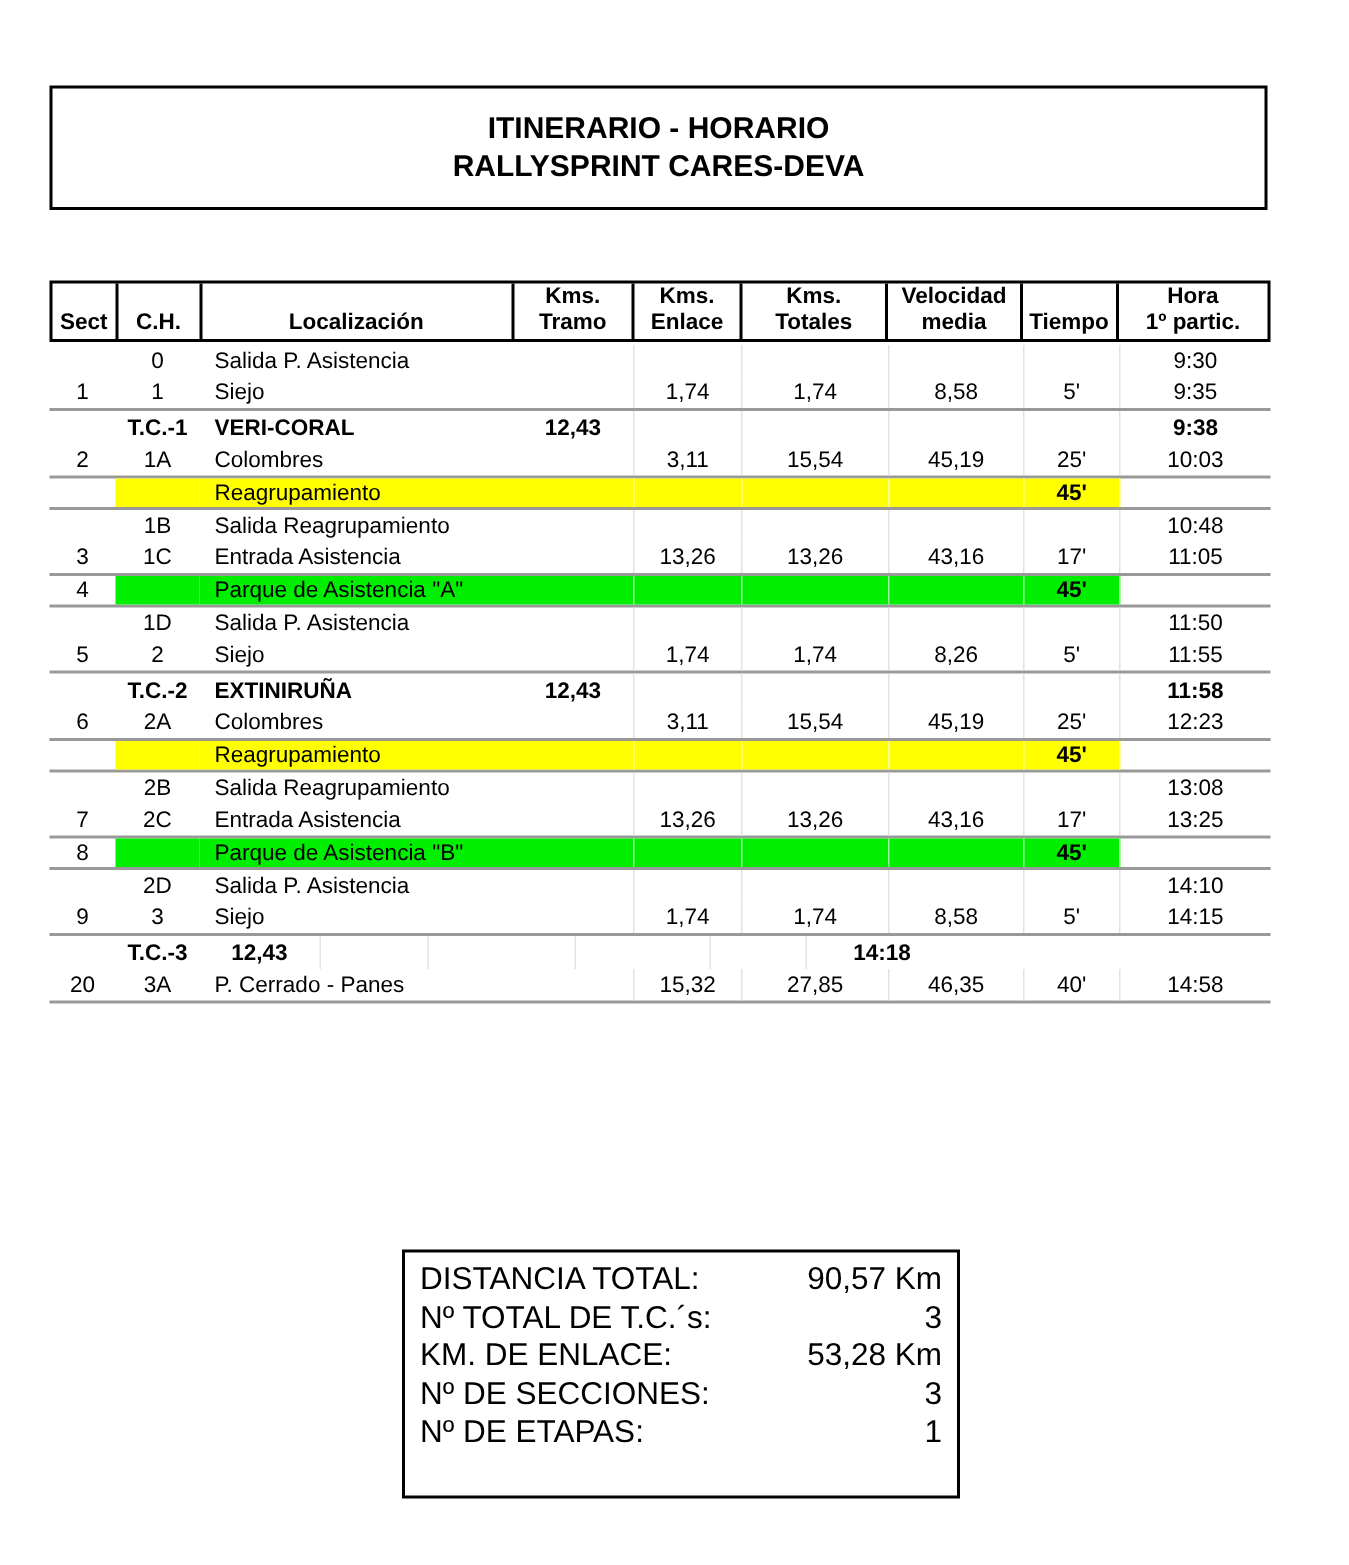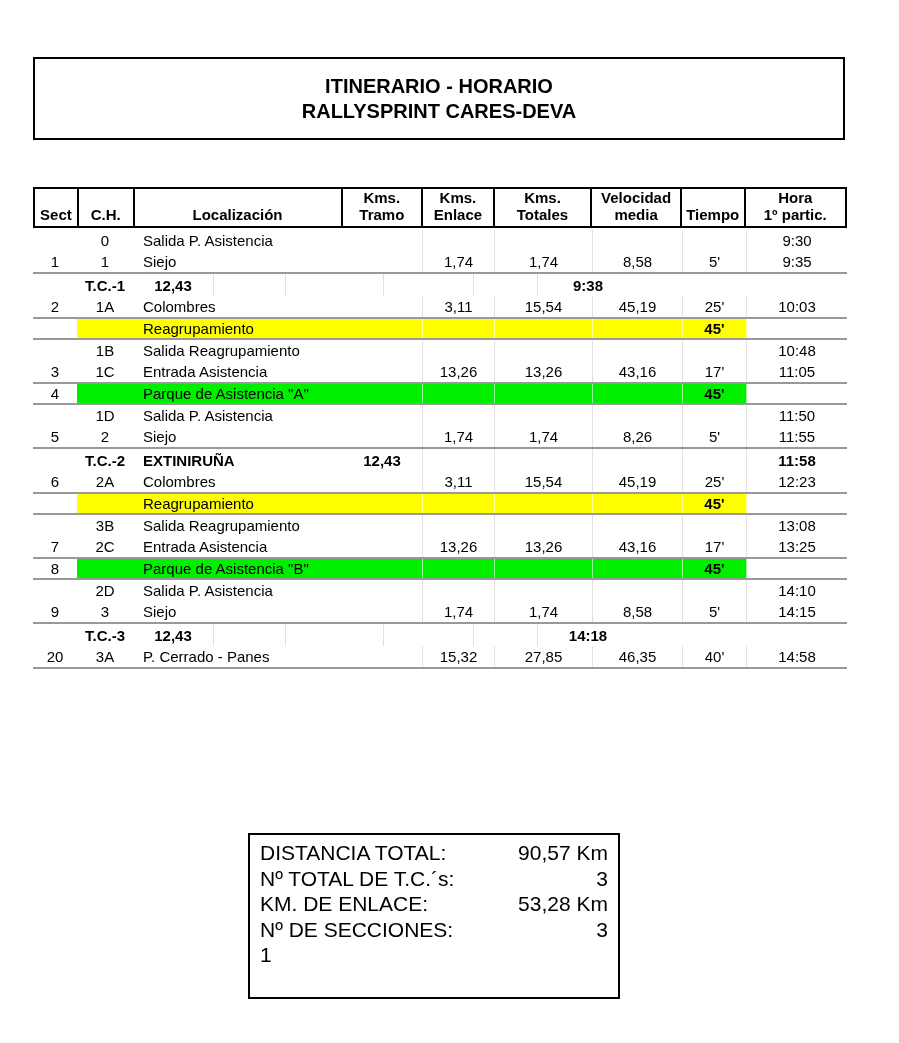--- a/index.html
+++ b/index.html
@@ -38,21 +38,21 @@
   }
   .align-center{justify-content:center;text-align:center;}
   .align-left{justify-content:flex-start;padding-left:10px;text-align:right;}
   .grid-r{border-right:1px solid var(--grid,#e2e2e2);}
   .trow.yellow .band{background:var(--yellow,#ffff00);}
   .trow.green .band{background:var(--green,#00ee00);}
   .trow.yellow .band.grid-r,.trow.green .band.grid-r{border-right-color:rgba(255,255,255,0.6);}
   .trow.yellow .col-tiempo,.trow.green .col-tiempo{font-weight:bold;}
   
   .summary-box{
-    position:absolute;left:248px;top:833px;width:372px;height:166px;
+    position:absolute;left:268px;top:833px;width:372px;height:166px;
     border:2px solid var(--border,#000);box-sizing:border-box;
     padding:5px 10px 0 10px;font-size:21px;
   }
   .srow{display:flex;justify-content:space-between;line-height:25.5px;}
   .svalue{text-align:right;}
 </style>
 </head>
 <body>
 
 <div class="page">
@@ -98,20 +98,21 @@
           <div class="tcell col-tramo align-center grid-r" style="width: 81px;"></div>
           <div class="tcell col-enlace align-center grid-r" style="width: 72px;">1,74</div>
           <div class="tcell col-totales align-center grid-r" style="width: 98px;">1,74</div>
           <div class="tcell col-vel align-center grid-r" style="width: 90px;">8,58</div>
           <div class="tcell col-tiempo align-center grid-r" style="width: 64px;">5'</div>
           <div class="tcell col-hora align-center" style="width: 100px;">9:35</div>
         </div>
         <div class="trow tc">
           <div class="tcell col-sect align-center" style="width: 44px;"></div>
           <div class="tcell col-ch align-center" style="width: 56px;">T.C.-1</div>
+          <div class="tcell col-loc align-left" style="width: 209px;">VERI-CORAL</div>
           <div class="tcell col-tramo align-center grid-r" style="width: 81px;">12,43</div>
           <div class="tcell col-enlace align-center grid-r" style="width: 72px;"></div>
           <div class="tcell col-totales align-center grid-r" style="width: 98px;"></div>
           <div class="tcell col-vel align-center grid-r" style="width: 90px;"></div>
           <div class="tcell col-tiempo align-center grid-r" style="width: 64px;"></div>
           <div class="tcell col-hora align-center" style="width: 100px;">9:38</div>
         </div>
         <div class="trow normal sep">
           <div class="tcell col-sect align-center" style="width: 44px;">2</div>
           <div class="tcell col-ch align-center" style="width: 56px;">1A</div>
@@ -217,21 +218,21 @@
           <div class="tcell col-loc align-left band" style="width: 209px;">Reagrupamiento</div>
           <div class="tcell col-tramo align-center grid-r band" style="width: 81px;"></div>
           <div class="tcell col-enlace align-center grid-r band" style="width: 72px;"></div>
           <div class="tcell col-totales align-center grid-r band" style="width: 98px;"></div>
           <div class="tcell col-vel align-center grid-r band" style="width: 90px;"></div>
           <div class="tcell col-tiempo align-center grid-r band" style="width: 64px;">45'</div>
           <div class="tcell col-hora align-center" style="width: 100px;"></div>
         </div>
         <div class="trow normal">
           <div class="tcell col-sect align-center" style="width: 44px;"></div>
-          <div class="tcell col-ch align-center" style="width: 56px;">3B</div>
+          <div class="tcell col-ch align-center" style="width: 56px;">2B</div>
           <div class="tcell col-loc align-left" style="width: 209px;">Salida Reagrupamiento</div>
           <div class="tcell col-tramo align-center grid-r" style="width: 81px;"></div>
           <div class="tcell col-enlace align-center grid-r" style="width: 72px;"></div>
           <div class="tcell col-totales align-center grid-r" style="width: 98px;"></div>
           <div class="tcell col-vel align-center grid-r" style="width: 90px;"></div>
           <div class="tcell col-tiempo align-center grid-r" style="width: 64px;"></div>
           <div class="tcell col-hora align-center" style="width: 100px;">13:08</div>
         </div>
         <div class="trow normal sep">
           <div class="tcell col-sect align-center" style="width: 44px;">7</div>
@@ -313,18 +314,19 @@
         </div>
         <div class="srow">
           <span class="slabel">KM. DE ENLACE:</span>
           <span class="svalue">53,28 Km</span>
         </div>
         <div class="srow">
           <span class="slabel">Nº DE SECCIONES:</span>
           <span class="svalue">3</span>
         </div>
         <div class="srow">
+          <span class="slabel">Nº DE ETAPAS:</span>
           <span class="svalue">1</span>
         </div>
       </div>
   </div>
 
 </div>
 
 </body></html>

